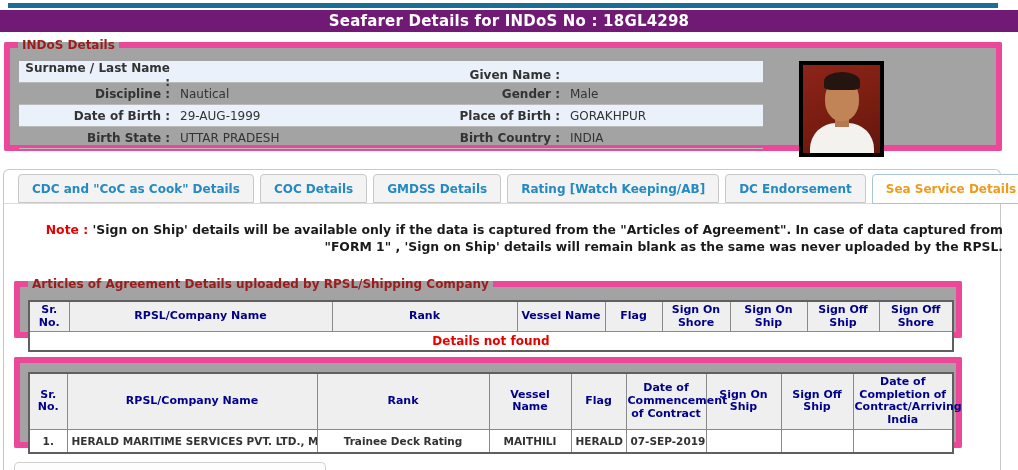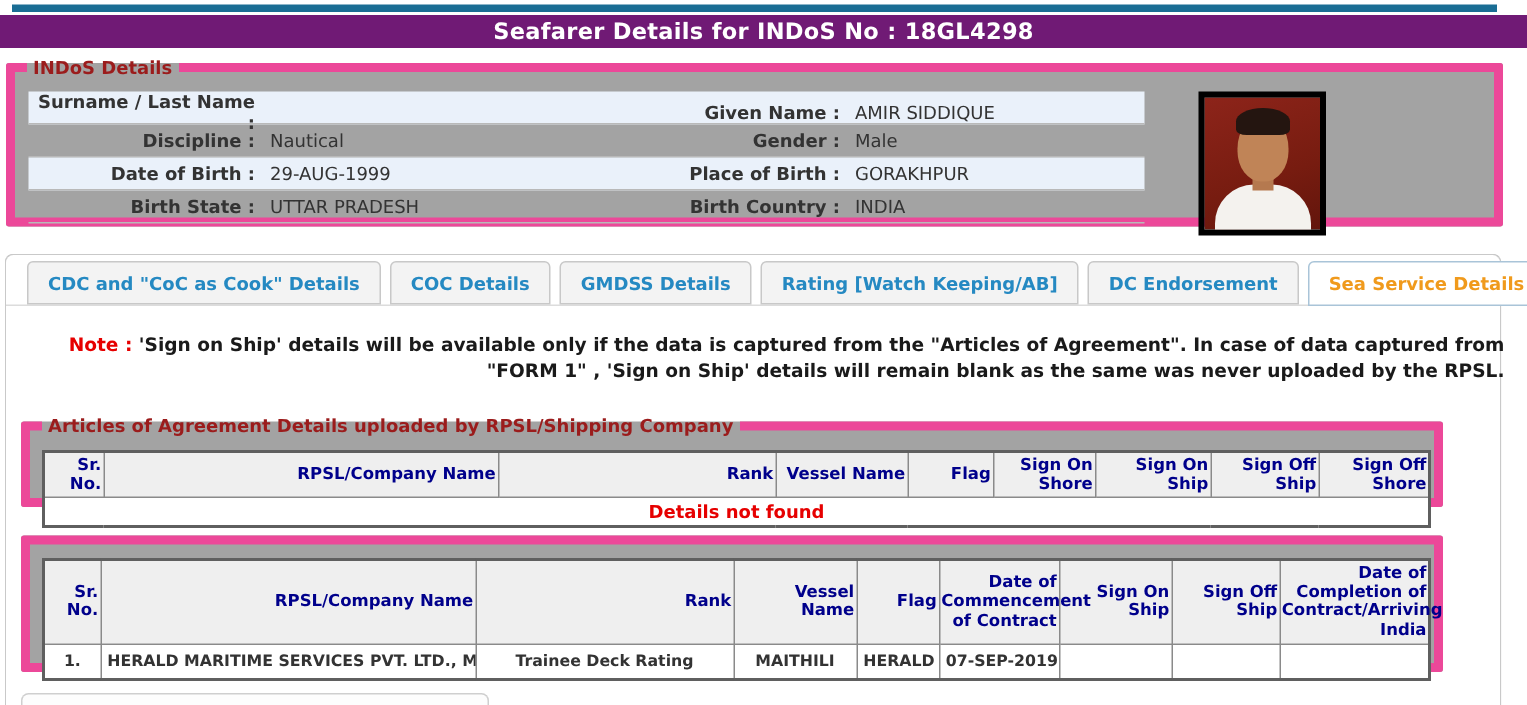--- a/index.html
+++ b/index.html
@@ -54,21 +54,21 @@
   .note { position:absolute; left:17px; top:221px; width:986px;
     font-size:12.4px; font-weight:bold; color:#1a1a1a; line-height:1.38;text-align:right; }
   .note .note-label { color:#e60000; }
   
   .fs-articles { left:14px; top:277px; width:948px; height:61px; }
   .fs-form1 { left:14px; top:357px; width:948px; height:91px; }
   table.dtable { border-collapse:collapse; table-layout:fixed; width:924px;
     margin:9px 0 0 8px; border:2px solid #5f5f5f; background:#fff; }
   table.dtable th, table.dtable td { border:1px solid #8a8a8a;text-align:center; }
   table.dtable th { background:#efefef; color:#00008b; font-size:11px; font-weight:bold;
-    text-align:right; padding:2px 1px; white-space:pre-line; line-height:1.15; }
+    text-align:center; padding:2px 1px; white-space:pre-line; line-height:1.15; }
   .t1 th { height:26px; }
   .t2 th { height:48px; }
   td.empty-msg { color:#e60000; font-size:12px; font-weight:bold; text-align:center;
     height:19px; padding:1px; }
   .t2 td.cell { font-size:10.5px; font-weight:bold; color:#333; height:24px;
     padding:2px 4px; white-space:nowrap; overflow:hidden; }
   .t2 td.c-sr, .t2 td.c-date { text-align:center; }
   
   .bottom-partial { position:absolute; left:14px; top:462px; width:312px; height:14px;
     border:1px solid #cfcfcf; border-bottom:none; border-radius:5px 5px 0 0; background:#fdfdfd; }
@@ -79,21 +79,20 @@
 <div class="topline"></div>
 <div class="titlebar">Seafarer Details for INDoS No : 18GL4298</div>
 
 <fieldset class="fs-indos">
   <legend>INDoS Details</legend>
   <div class="indos-grid">
     <div class="indos-row stripe">
       <span class="lbl">Surname / Last Name :</span>
       <span class="val"></span>
       <span class="lbl">Given Name :</span>
-      <span class="val">AMIR SIDDIQUE</span>
     </div>
     <div class="indos-row">
       <span class="lbl">Discipline :</span>
       <span class="val">Nautical</span>
       <span class="lbl">Gender :</span>
       <span class="val">Male</span>
     </div>
     <div class="indos-row stripe">
       <span class="lbl">Date of Birth :</span>
       <span class="val">29-AUG-1999</span>

